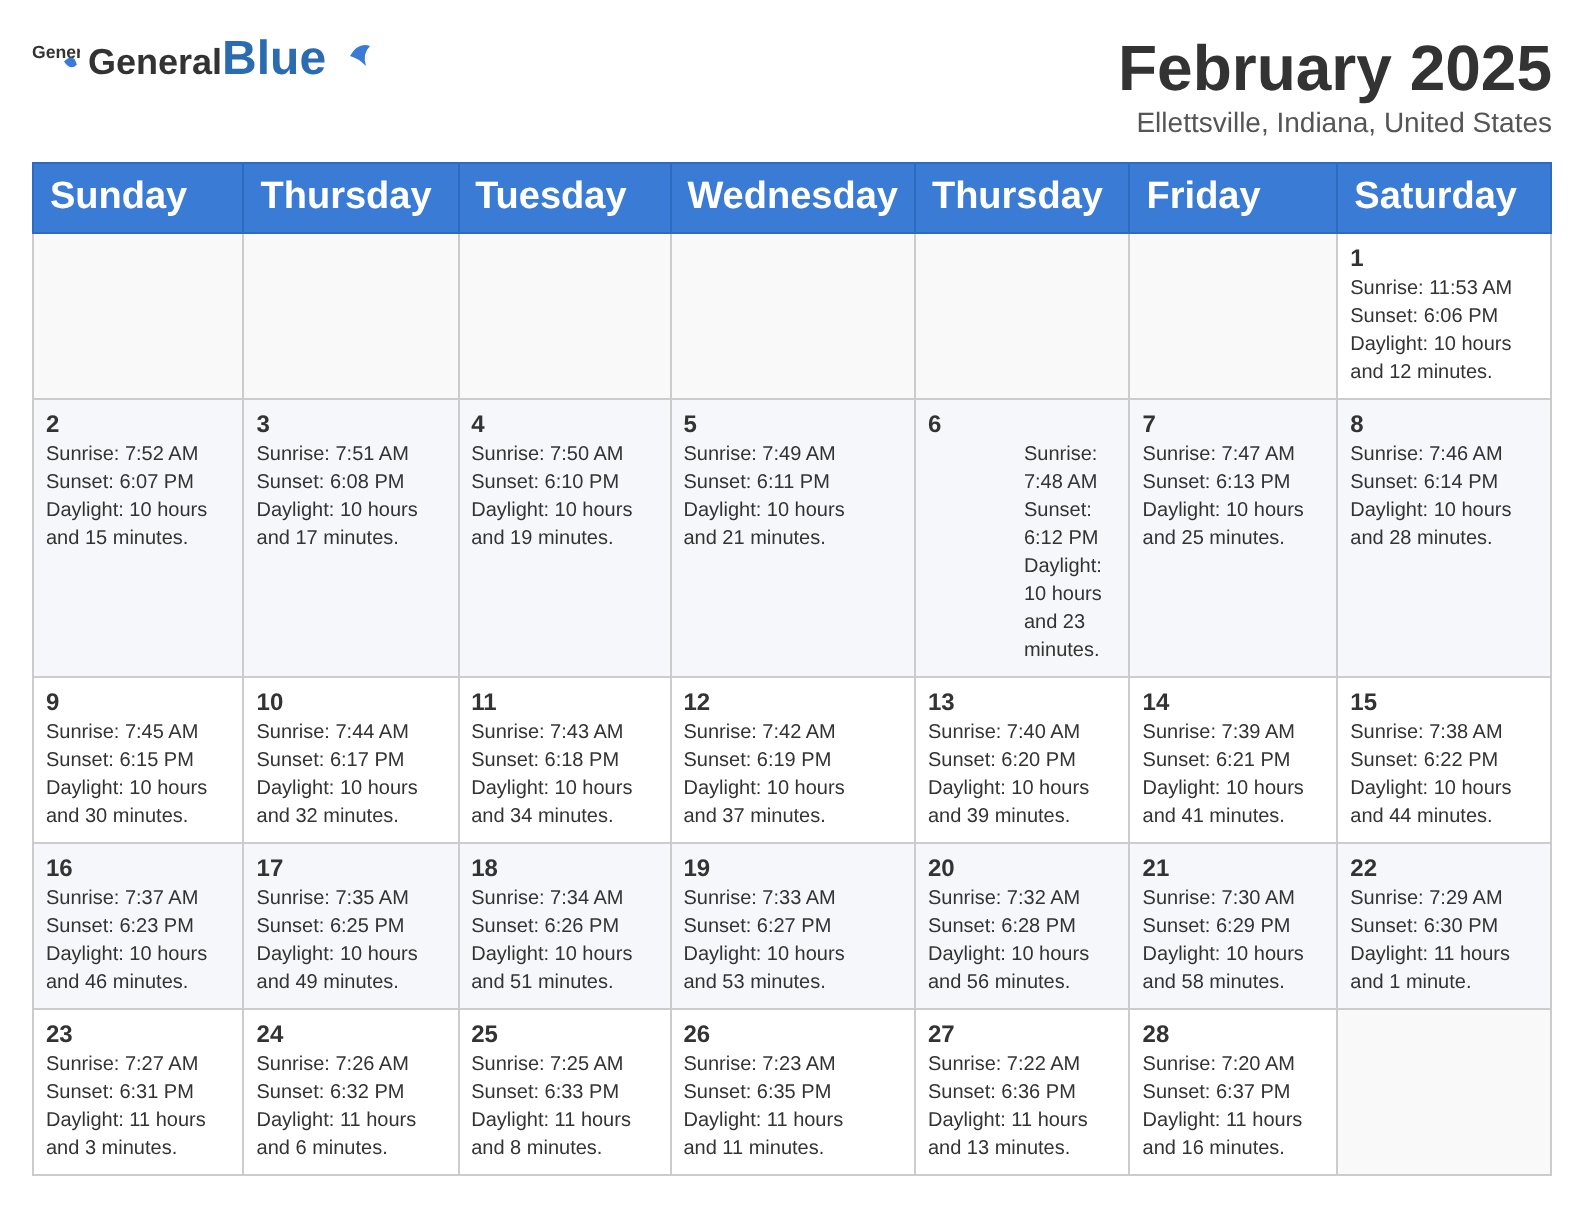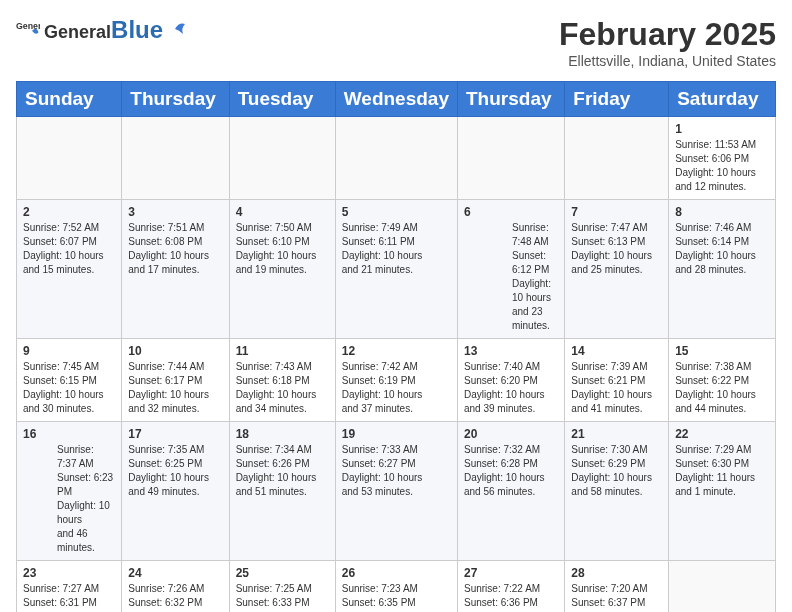--- a/index.html
+++ b/index.html
@@ -243,21 +243,21 @@
           <span class="day-num">15</span>
           <div class="day-info" style="white-space: pre-line;">Sunrise: 7:38 AM
 Sunset: 6:22 PM
 Daylight: 10 hours
 and 44 minutes.</div>
         </td>
       </tr>
       <tr>
         <td>
           <span class="day-num">16</span>
-          <div class="day-info" style="white-space: pre-line; margin-left: 34px;">Sunrise: 7:37 AM
+          <div class="day-info" style="white-space: pre-line;">Sunrise: 7:37 AM
 Sunset: 6:23 PM
 Daylight: 10 hours
 and 46 minutes.</div>
         </td>
         <td>
           <span class="day-num">17</span>
           <div class="day-info" style="white-space: pre-line;">Sunrise: 7:35 AM
 Sunset: 6:25 PM
 Daylight: 10 hours
 and 49 minutes.</div>

